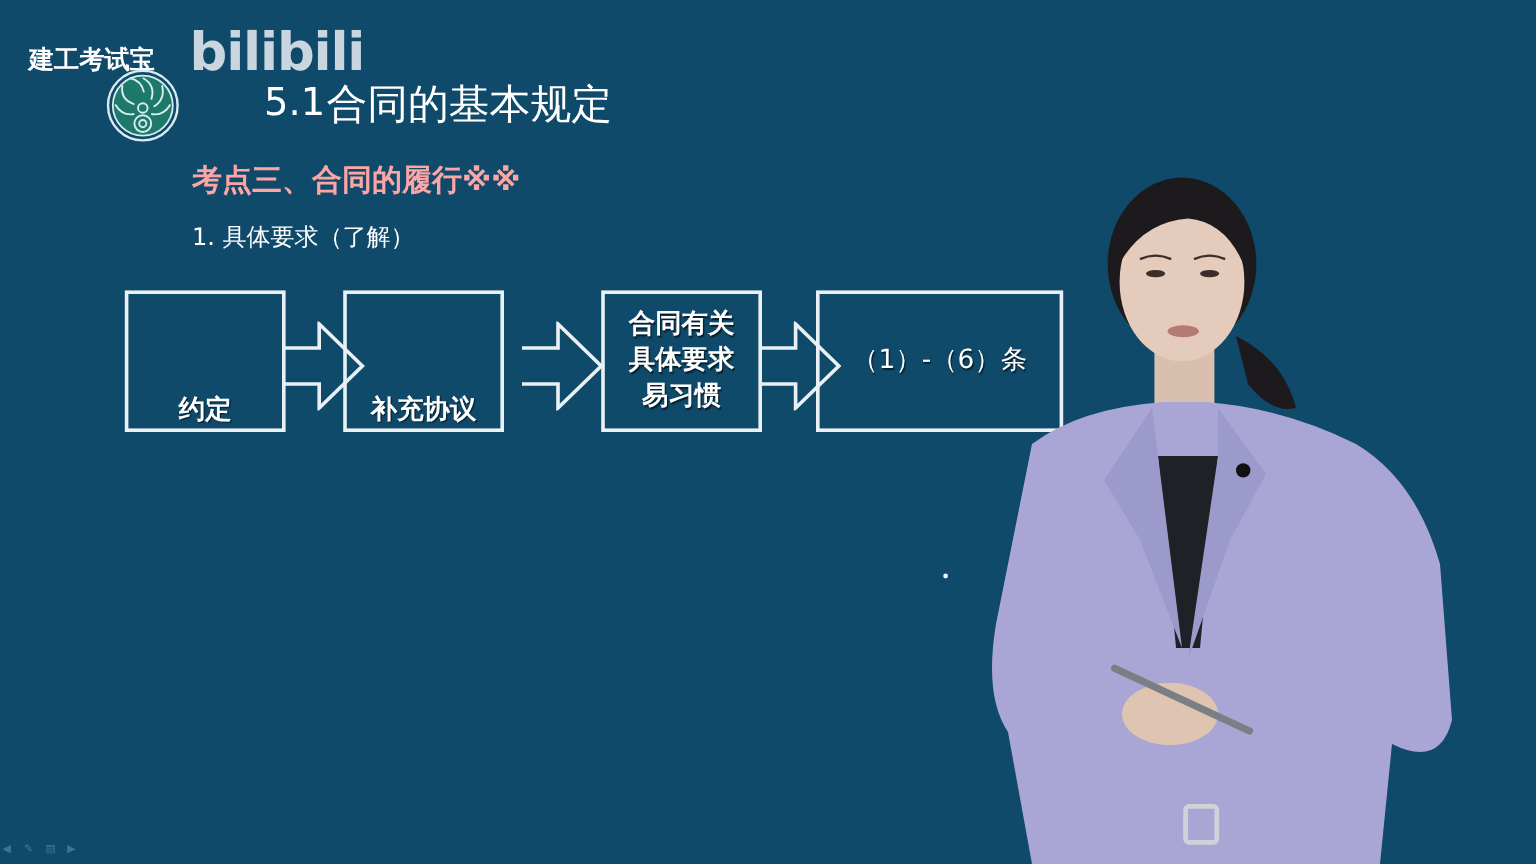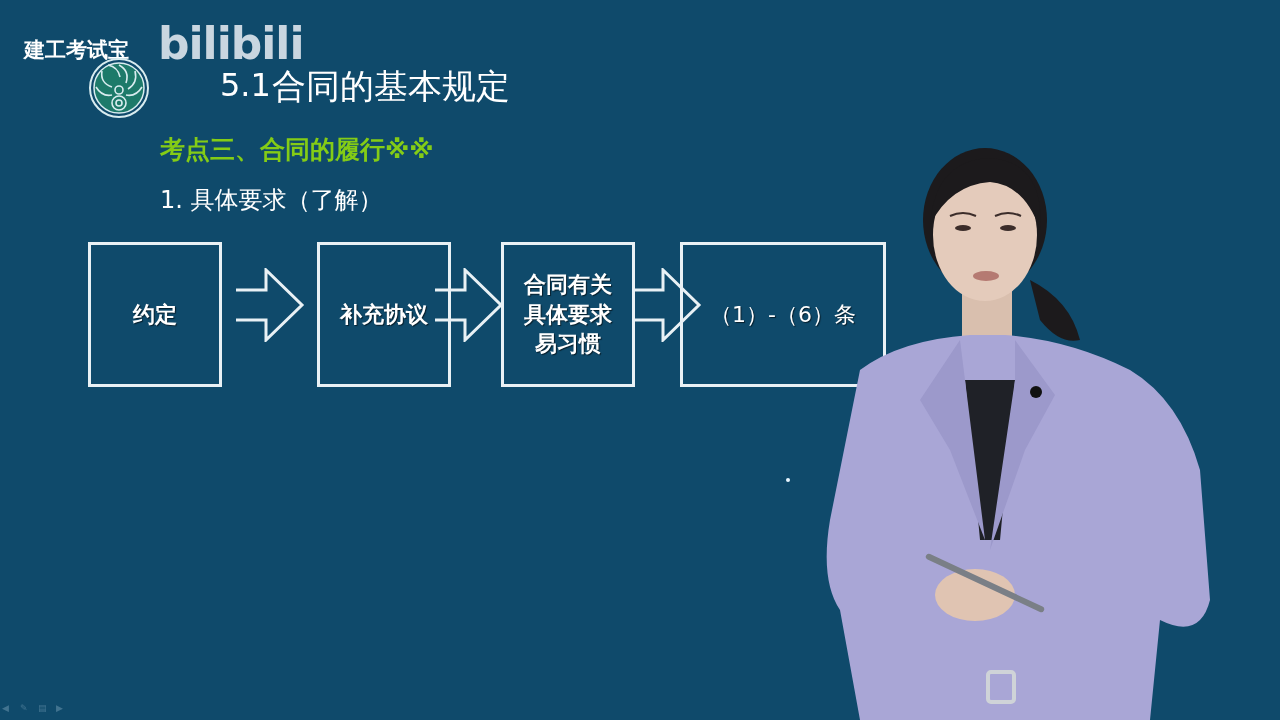--- a/index.html
+++ b/index.html
@@ -19,27 +19,27 @@
       font-size: 44px; color: #c9d6e0; letter-spacing: -1px; line-height: 1;
     }
     .brand-emblem { position: absolute; left: 88px; top: 57px; width: 62px; height: 62px; }
     .section-num {
       position: absolute; left: 172px; top: 66px; font-size: 32px; font-weight: normal; color: #fff; margin-left: 48px;
     }
     .section-title {
       position: absolute; left: 272px; top: 64px; font-size: 34px; font-weight: normal; color: #fff;
     }
     .subtitle {
-      position: absolute; left: 160px; top: 133px; font-size: 25px; color: #84cc16; font-weight: bold;
+      position: absolute; left: 160px; top: 133px; font-size: 25px; color: #fca5a5; font-weight: bold;
     }
     .item-heading {
-      position: absolute; left: 160px; top: 184px; font-size: 24px; color: #fff;
+      position: absolute; left: 160px; top: 184px; font-size: 20px; color: #fff;
     }
     .flow-box {
-      position: absolute; top: 242px; height: 145px;
+      position: absolute; top: 242px; height: 118px;
       border: 3px solid #e9f1f5; box-sizing: border-box;
       display: flex; align-items: center; justify-content: center; text-align: center;
       font-size: 22px; font-weight: bold; color: #fff; line-height: 1.35;
       text-shadow: 1px 1px 1px rgba(0,0,0,0.6);
     }
     .flow-arrow { position: absolute; top: 268px; width: 70px; height: 74px; }
     .presenter { position: absolute; left: 800px; top: 140px; width: 430px; height: 580px; }
     .pointer-dot {
       position: absolute; left: 786px; top: 478px; width: 4px; height: 4px;
       border-radius: 50%; background: #e8f6ff;
@@ -67,29 +67,29 @@
   <circle cx="31" cy="33" r="4" fill="none" stroke="#d8ecef" stroke-width="1.6"></circle>
   <circle cx="31" cy="46" r="7" fill="none" stroke="#d8ecef" stroke-width="1.6"></circle>
   <circle cx="31" cy="46" r="3" fill="none" stroke="#d8ecef" stroke-width="1.6"></circle>
 </svg>
 
 <div class="section-num">5.1</div>
 <div class="section-title">合同的基本规定</div>
 <div class="subtitle">考点三、合同的履行※※</div>
 <div class="item-heading">1. 具体要求（了解）</div>
 
-<div class="flow-box" style="left:88px; width:134px;">
+<div class="flow-box" style="left:104px; width:134px;align-items:flex-end;">
   <span>约定</span>
 </div>
 
 <svg class="flow-arrow" style="left:236px;" viewBox="0 0 70 74">
   <path d="M0 22 H30 V2 L66 37 L30 72 V52 H0" fill="none" stroke="#e9f1f5" stroke-width="3"></path>
 </svg>
 
-<div class="flow-box" style="left:317px; width:134px;">
+<div class="flow-box" style="left:286px; width:134px;align-items:flex-end;">
   <span>补充协议</span>
 </div>
 
 <svg class="flow-arrow" style="left:435px;" viewBox="0 0 70 74">
   <path d="M0 22 H30 V2 L66 37 L30 72 V52 H0" fill="none" stroke="#e9f1f5" stroke-width="3"></path>
 </svg>
 
 <div class="flow-box" style="left:501px; width:134px;">
   <div>
     <div>合同有关</div>

